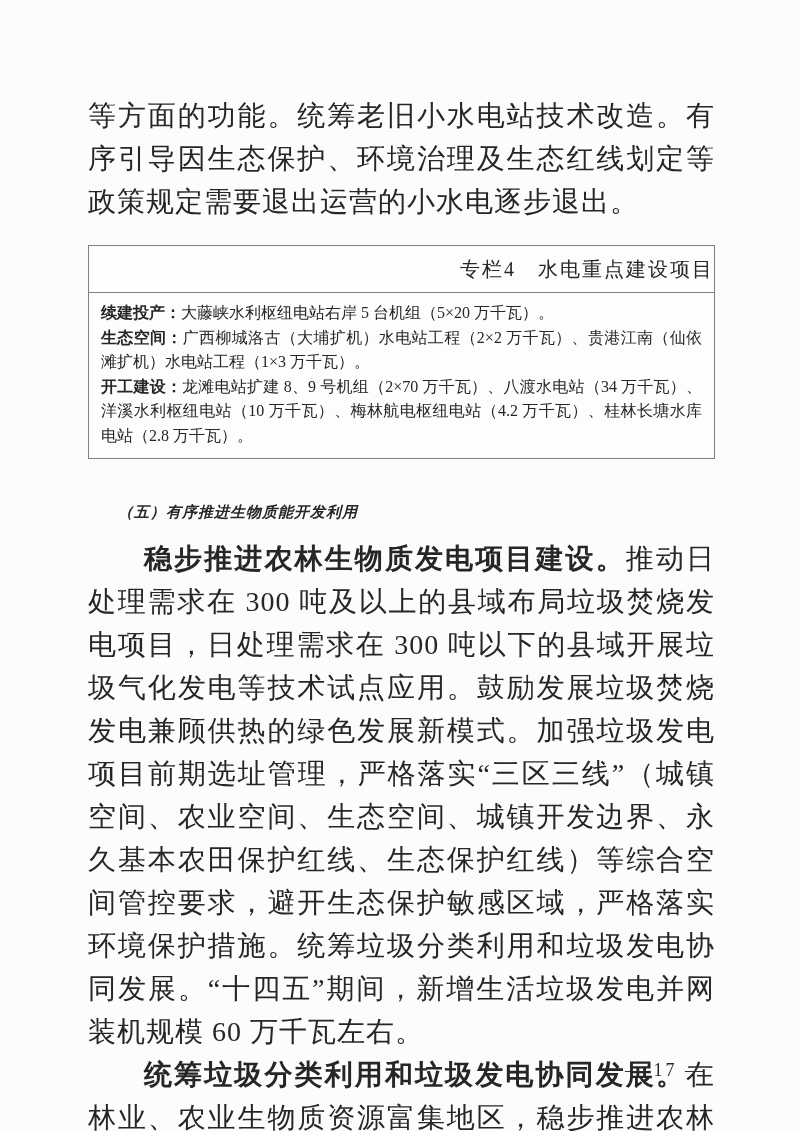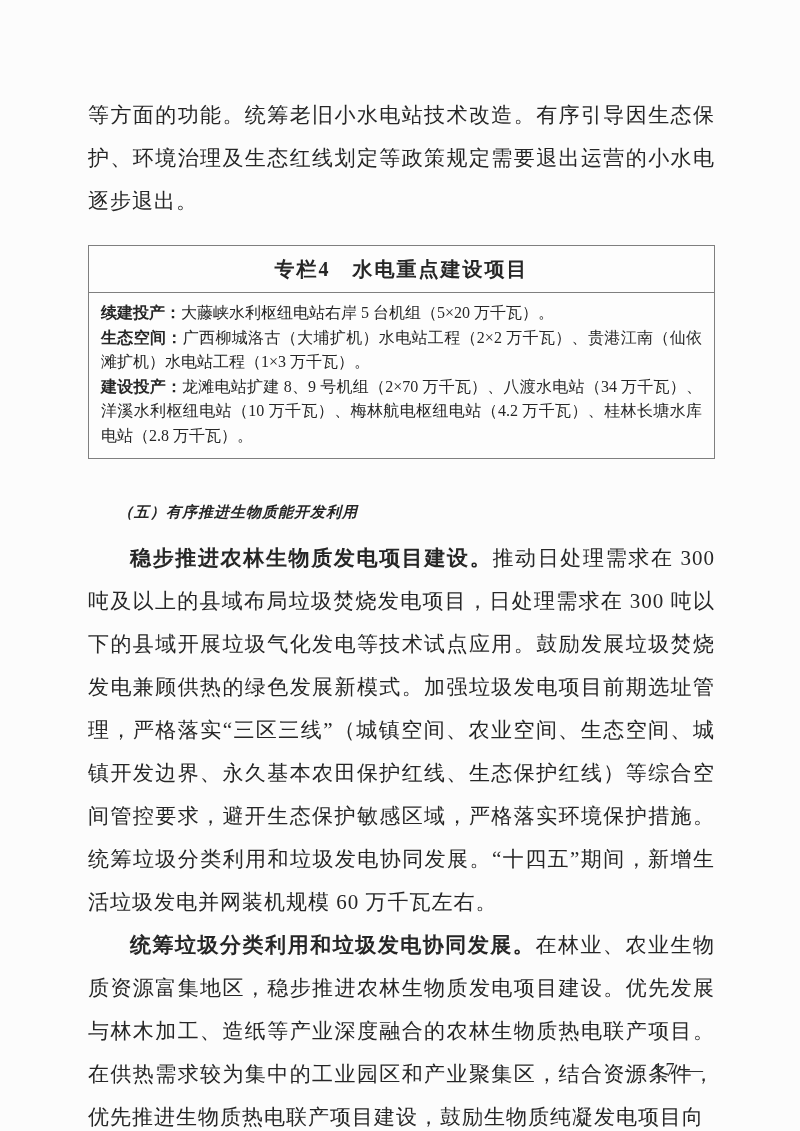--- a/index.html
+++ b/index.html
@@ -7,40 +7,40 @@
     width: 800px; height: 1131px;
     background: #fcfcfc;
     color: #262626;
     font-family: "Liberation Serif", "DejaVu Serif", serif;
     position: relative;
     overflow: hidden;
   }
   .page { padding: 94px 85px 0 88px; }
 
   .para {
-    font-size: 21px;
+    font-size: 28px;
     line-height: 43px;
     text-align: justify;
     text-justify: inter-ideograph;
     letter-spacing: 1px;
     margin: 0;
     text-indent: 2em;
   }
   .para.cont { text-indent: 0; }
   .para .lead { font-weight: bold; }
 
   .box {
     border: 1px solid #7f7f7f;
     margin-top: 22px;
     background: #fdfdfd;
   }
   .box-title {
     font-size: 20px;
-    font-weight: bold;
-    text-align: center;
+    font-weight: normal;
+    text-align: right;
     letter-spacing: 2px;
     padding: 10px 0 9px;
     border-bottom: 1px solid #7f7f7f;
   }
   .box-body {
     padding: 8px 12px 10px;
     font-size: 16px;
     line-height: 24.5px;
     text-align: justify;
     text-justify: inter-ideograph;
@@ -72,21 +72,21 @@
 
 <div class="page">
 
   <p class="para cont">等方面的功能。统筹老旧小水电站技术改造。有序引导因生态保护、环境治理及生态红线划定等政策规定需要退出运营的小水电逐步退出。</p>
 
   <div class="box">
     <div class="box-title">专栏4　水电重点建设项目</div>
     <div class="box-body">
       <p class="box-item"><span class="bl">续建投产：</span><span>大藤峡水利枢纽电站右岸 5 台机组（5×20 万千瓦）。</span></p>
       <p class="box-item"><span class="bl">生态空间：</span><span>广西柳城洛古（大埔扩机）水电站工程（2×2 万千瓦）、贵港江南（仙依滩扩机）水电站工程（1×3 万千瓦）。</span></p>
-      <p class="box-item"><span class="bl">建设投产：</span><span>龙滩电站扩建 8、9 号机组（2×70 万千瓦）、八渡水电站（34 万千瓦）、洋溪水利枢纽电站（10 万千瓦）、梅林航电枢纽电站（4.2 万千瓦）、桂林长塘水库电站（2.8 万千瓦）。</span></p>
+      <p class="box-item"><span class="bl">开工建设：</span><span>龙滩电站扩建 8、9 号机组（2×70 万千瓦）、八渡水电站（34 万千瓦）、洋溪水利枢纽电站（10 万千瓦）、梅林航电枢纽电站（4.2 万千瓦）、桂林长塘水库电站（2.8 万千瓦）。</span></p>
     </div>
   </div>
 
   <h2 class="heading">（五）有序推进生物质能开发利用</h2>
 
   <p class="para"><span class="lead">稳步推进农林生物质发电项目建设。</span><span>推动日处理需求在 300 吨及以上的县域布局垃圾焚烧发电项目，日处理需求在 300 吨以下的县域开展垃圾气化发电等技术试点应用。鼓励发展垃圾焚烧发电兼顾供热的绿色发展新模式。加强垃圾发电项目前期选址管理，严格落实“三区三线”（城镇空间、农业空间、生态空间、城镇开发边界、永久基本农田保护红线、生态保护红线）等综合空间管控要求，避开生态保护敏感区域，严格落实环境保护措施。统筹垃圾分类利用和垃圾发电协同发展。“十四五”期间，新增生活垃圾发电并网装机规模 60 万千瓦左右。</span></p>
 
   <p class="para"><span class="lead">统筹垃圾分类利用和垃圾发电协同发展。</span><span>在林业、农业生物质资源富集地区，稳步推进农林生物质发电项目建设。优先发展与林木加工、造纸等产业深度融合的农林生物质热电联产项目。在供热需求较为集中的工业园区和产业聚集区，结合资源条件，优先推进生物质热电联产项目建设，鼓励生物质纯凝发电项目向</span></p>
 
 </div>

